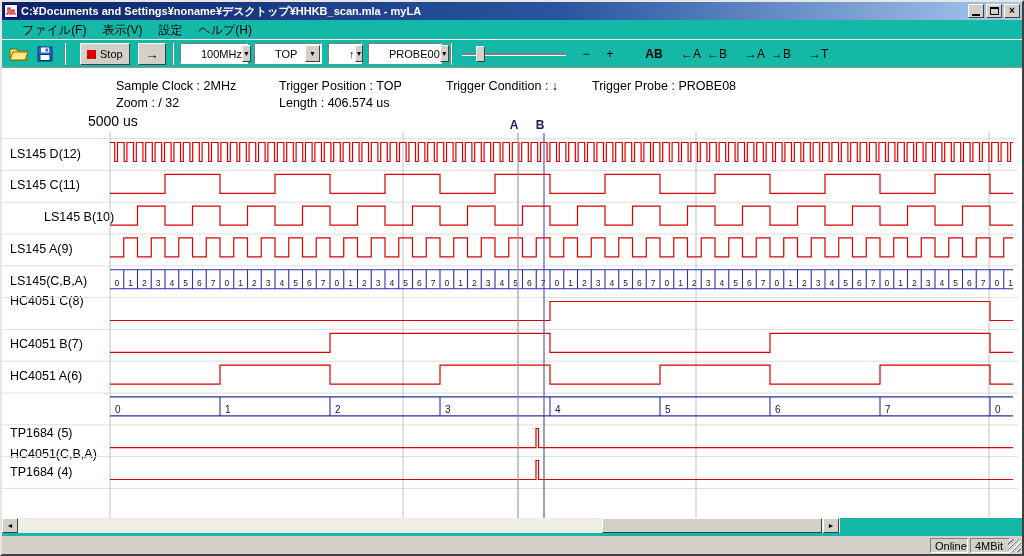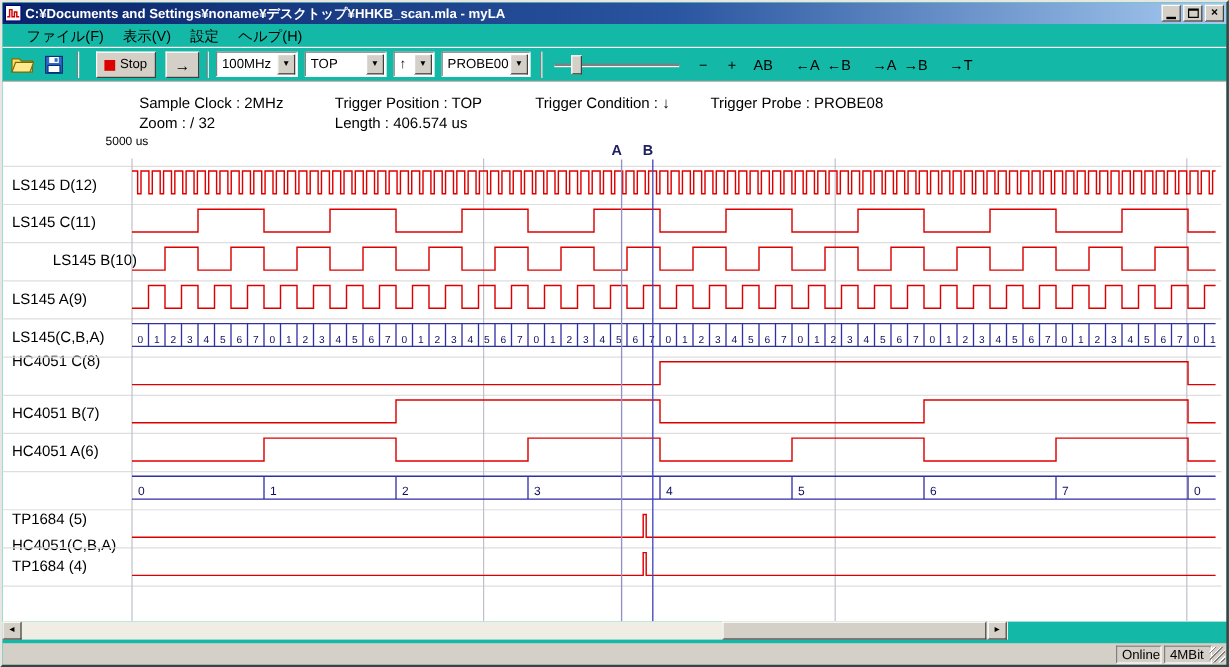--- a/index.html
+++ b/index.html
@@ -34,39 +34,39 @@
   .toolbar > * { position:absolute; top:3px; }
   .tb-icon { width:22px; height:22px; display:flex; align-items:center; justify-content:center; }
   .tb-sep { width:2px; height:22px; border-left:1px solid #808080; border-right:1px solid #fff; }
   .tb-btn { height:22px; background:#d4d0c8; border:1px solid; border-color:#fff #404040 #404040 #fff;
             font-size:11px; display:flex; align-items:center; gap:4px; padding:0 6px;
             font-family:inherit; color:#000; }
   .stop-sq { width:9px; height:9px; background:#dd0000; display:inline-block; }
   .run-arrow { font-size:13px; font-weight:bold; }
   .combo { height:21px; background:#fff; border:1px solid; border-color:#808080 #fff #fff #808080;
            display:flex; align-items:center; }
-  .combo-val { flex:1; font-size:11px; padding-left:4px; white-space:nowrap; }
+  .combo-val { flex:1; font-size:11px; padding-left:20px; white-space:nowrap; }
   .combo-arrow { width:15px; height:17px; background:#d4d0c8; border:1px solid;
                  border-color:#fff #404040 #404040 #fff; font-size:7px; display:flex;
                  align-items:center; justify-content:center; margin-right:1px; }
   .slider { height:22px; }
   .slider-track { position:absolute; left:0; right:0; top:10px; height:2px; background:#808080;
                   box-shadow:0 1px 0 #fff; display:block; }
   .slider-thumb { position:absolute; top:3px; width:9px; height:16px; background:#d4d0c8;
                   border:1px solid; border-color:#fff #404040 #404040 #fff; display:block; }
   .zoom-box { left:572px; display:flex; align-items:center; }
   .nav-btn { height:22px; min-width:24px; background:transparent; border:none; font-size:12px;
              font-family:inherit; padding:0 3px; color:#000; }
-  .nav-btn:nth-child(3) { margin-left:2px; }
+  .nav-btn:nth-child(3) { margin-left:20px;font-weight:bold; }
   .nav-btn:nth-child(4), .nav-btn:nth-child(6), .nav-btn:nth-child(8) { margin-left:12px; }
 
   
   .client { position:absolute; left:0; top:66px; width:1020px; height:450px; background:#fff; }
   .info-label { position:absolute; font-size:12.5px; white-space:nowrap; color:#000; }
-  .scale-label { position:absolute; left:86px; top:111px; font-size:10px; color:#000; }
+  .scale-label { position:absolute; left:86px; top:111px; font-size:14px; color:#000; }
   .cursor-label { position:absolute; top:116px; width:12px; text-align:center; font-size:12px;
                   color:#202060; font-weight:bold; }
   .ch-label { position:absolute; left:8px; font-size:12.5px; white-space:nowrap; color:#000; }
   #wave-layer { position:absolute; left:0; top:128px; width:1016px; height:388px; }
 
   
   .hscroll { position:absolute; left:0; top:516px; width:838px; height:15px; background:#f0eee4; }
   .sb-btn { position:absolute; top:0; width:16px; height:15px; background:#d4d0c8; border:1px solid;
             border-color:#fff #404040 #404040 #fff; font-size:7px; display:flex; align-items:center;
             justify-content:center; color:#000; }

